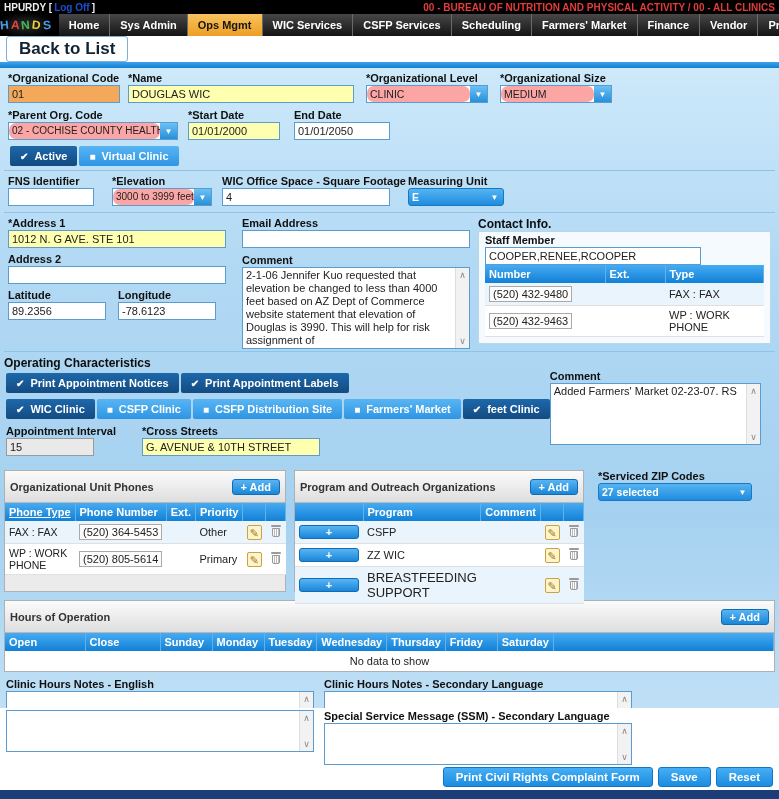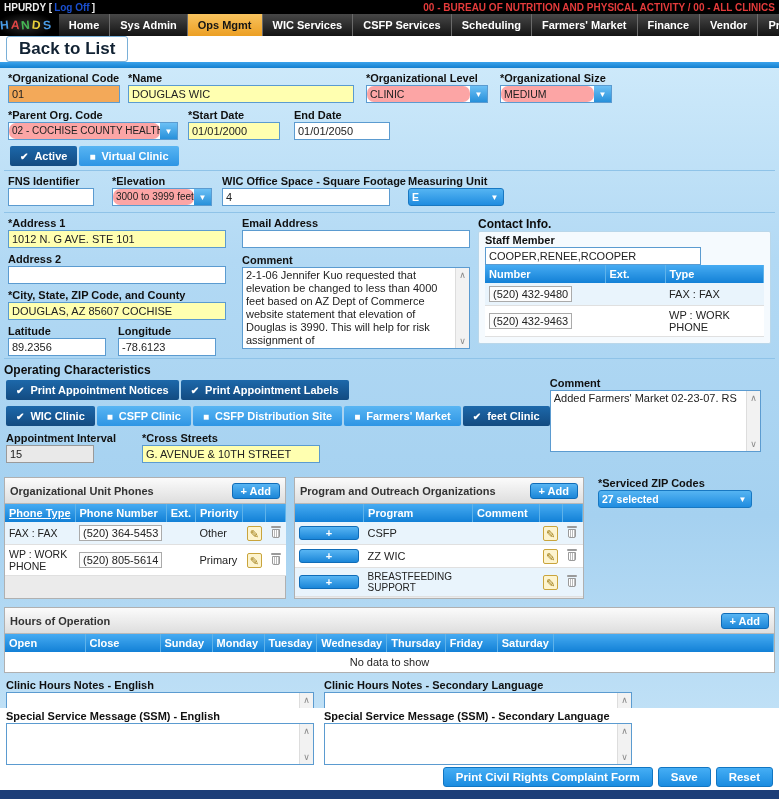--- a/index.html
+++ b/index.html
@@ -54,21 +54,21 @@
   .grid td { padding:3px 4px; border-bottom:1px solid #e0e0e0; color:#222; vertical-align:middle; }
   .grid tr.alt td { background:#e9f4fc; }
   .inset { border:1px solid #aaa; background:#fcfcfc; padding:1px 3px; display:inline-block; white-space:nowrap; }
   .edit-ic { display:inline-block; width:15px; height:15px; border:1px solid #c9a43c; background:#fdf4cf; border-radius:2px; color:#a07d15; font-size:11px; line-height:14px; text-align:center; cursor:pointer; }
   .trash { display:inline-block; position:relative; width:12px; height:14px; cursor:pointer; }
   .trash .lid { position:absolute; top:1px; left:1px; width:10px; height:2px; background:#9a9a9a; border-radius:1px; }
   .trash .can { position:absolute; top:4px; left:2px; width:8px; height:9px; border:1px solid #9a9a9a; border-radius:0 0 2px 2px; background:repeating-linear-gradient(90deg,#fff 0 1px,#bbb 1px 2px); }
 
   
   .panel { border:1px solid #b0b0b0; background:#ebebeb; }
-  .panel-hd { display:flex; justify-content:space-between; align-items:center; background:linear-gradient(#fbfbfb,#dedede); border-bottom:1px solid #b8b8b8; padding:2px 5px; font-weight:bold; font-size:11px; color:#333; height:26px; }
+  .panel-hd { display:flex; justify-content:space-between; align-items:center; background:linear-gradient(#fbfbfb,#dedede); border-bottom:1px solid #b8b8b8; padding:2px 5px; font-weight:bold; font-size:11px; color:#333; height:32px; }
   .add-btn { background:linear-gradient(#58b5f3,#1b86d8); border:1px solid #0f6cb8; color:#fff; font-weight:bold; font-size:11px; border-radius:3px; padding:1px 8px; cursor:pointer; white-space:nowrap; }
   .plus-btn { display:block; width:60px; background:linear-gradient(#58b5f3,#1b86d8); border:1px solid #0f6cb8; border-radius:3px; color:#fff; font-weight:bold; text-align:center; font-size:11px; cursor:pointer; }
   .nodata { text-align:center; font-size:11px; color:#222; padding:4px; background:#fff; }
 
   
   .white-sect { background:#fff; padding:2px 4px 0 4px; }
   .btnrow { display:flex; justify-content:flex-end; gap:5px; padding:2px 2px 3px 2px; background:#fff; }
   .blue-btn { background:linear-gradient(#45aef5,#1b8ce0); border:1px solid #1276c2; color:#fff; font-weight:bold; font-size:11.5px; border-radius:3px; padding:3px 12px; cursor:pointer; white-space:nowrap; }
   .navy { height:9px; background:#1c3e78; }
   .title12 { font-weight:bold; font-size:12px; color:#0d0d0d; }
@@ -195,24 +195,20 @@
     <div class="sect" style="display:flex;">
 
       <div style="width:228px;margin-left:4px;">
         <div class="field" style="width:218px;margin-bottom:5px;">
           <span class="flabel">*Address 1</span>
           <div class="finput req">1012 N. G AVE.  STE 101</div>
         </div>
         <div class="field" style="width:218px;margin-bottom:5px;">
           <span class="flabel">Address 2</span>
           <div class="finput"></div>
-        </div>
-        <div class="field" style="width:218px;margin-bottom:5px;">
-          <span class="flabel">*City, State, ZIP Code, and County</span>
-          <div class="finput req">DOUGLAS, AZ 85607 COCHISE</div>
         </div>
         <div style="display:flex;">
           <div class="field" style="width:98px;">
             <span class="flabel">Latitude</span>
             <div class="finput">89.2356</div>
           </div>
           <div class="field" style="width:98px;margin-left:12px;">
             <span class="flabel">Longitude</span>
             <div class="finput">-78.6123</div>
           </div>
@@ -394,21 +390,21 @@
                 </td>
             <td>ZZ WIC</td>
             <td></td>
             <td><span class="edit-ic">✎</span></td>
             <td><span class="trash"><span class="lid"></span><span class="can"></span></span></td>
           </tr>
           <tr class="alt">
             <td>
                   <button class="plus-btn">+</button>
                 </td>
-            <td style="font-size:10px;">BREASTFEEDING SUPPORT</td>
+            <td style="font-size:13px;">BREASTFEEDING SUPPORT</td>
             <td></td>
             <td><span class="edit-ic">✎</span></td>
             <td><span class="trash"><span class="lid"></span><span class="can"></span></span></td>
           </tr>
         </tbody>
           </table>
       </div>
 
       <div style="width:170px;margin-left:14px;">
         <div class="field" style="width:154px;">
@@ -466,21 +462,20 @@
           </div>
         </div>
       </div>
     </div>
 
   </div>
 
   <div class="white-sect">
     <div style="display:flex;">
       <div class="field" style="width:308px;margin-left:2px;">
-        <span class="flabel">Special Service Message (SSM) - English</span>
         <div class="ta" style="height:42px;">
           <div class="txt"></div>
           <div class="rail">
             <span>∧</span>
             <span>∨</span>
           </div>
         </div>
       </div>
       <div class="field" style="width:308px;margin-left:10px;">
         <span class="flabel">Special Service Message (SSM) - Secondary Language</span>

